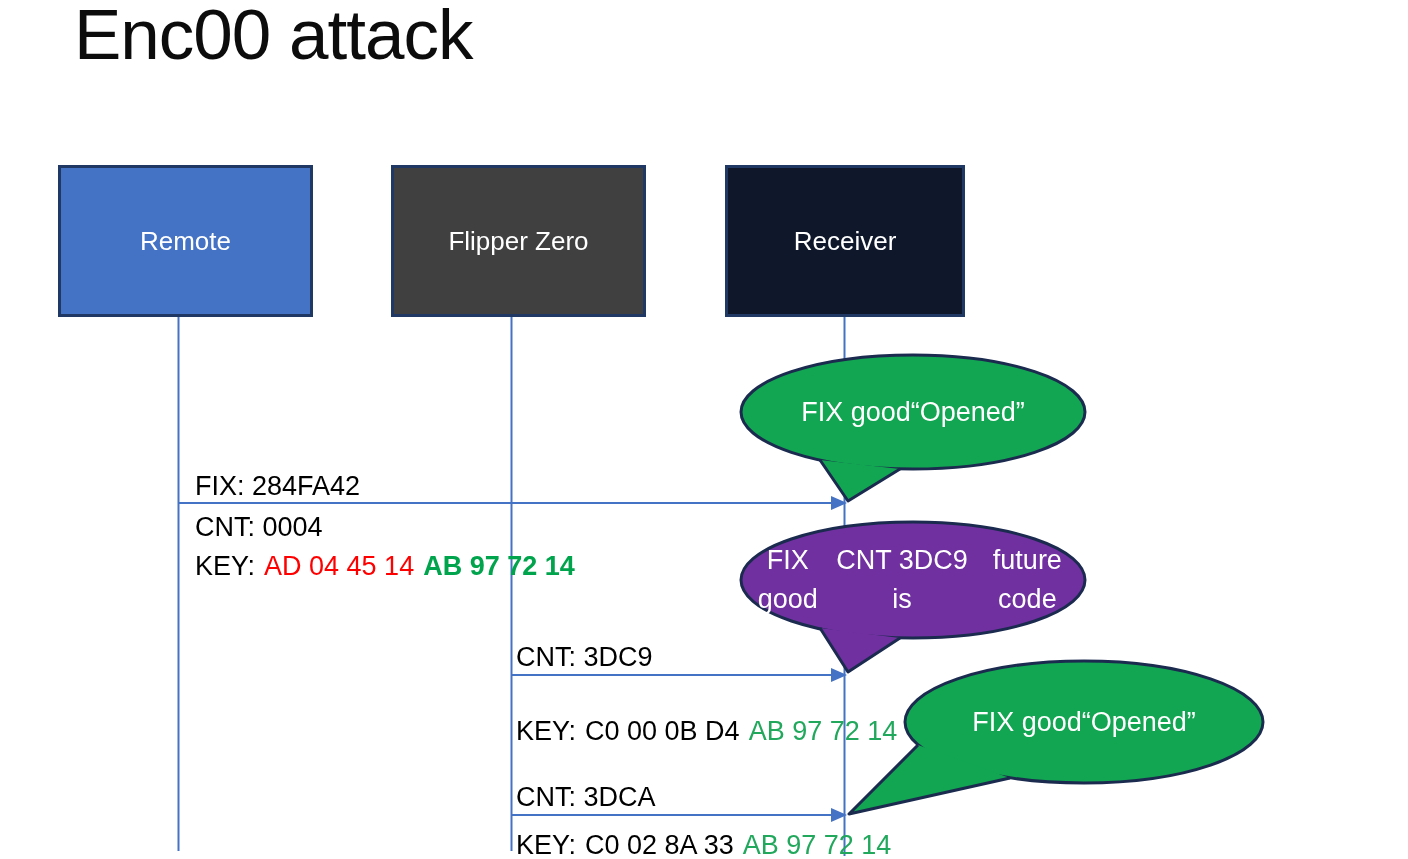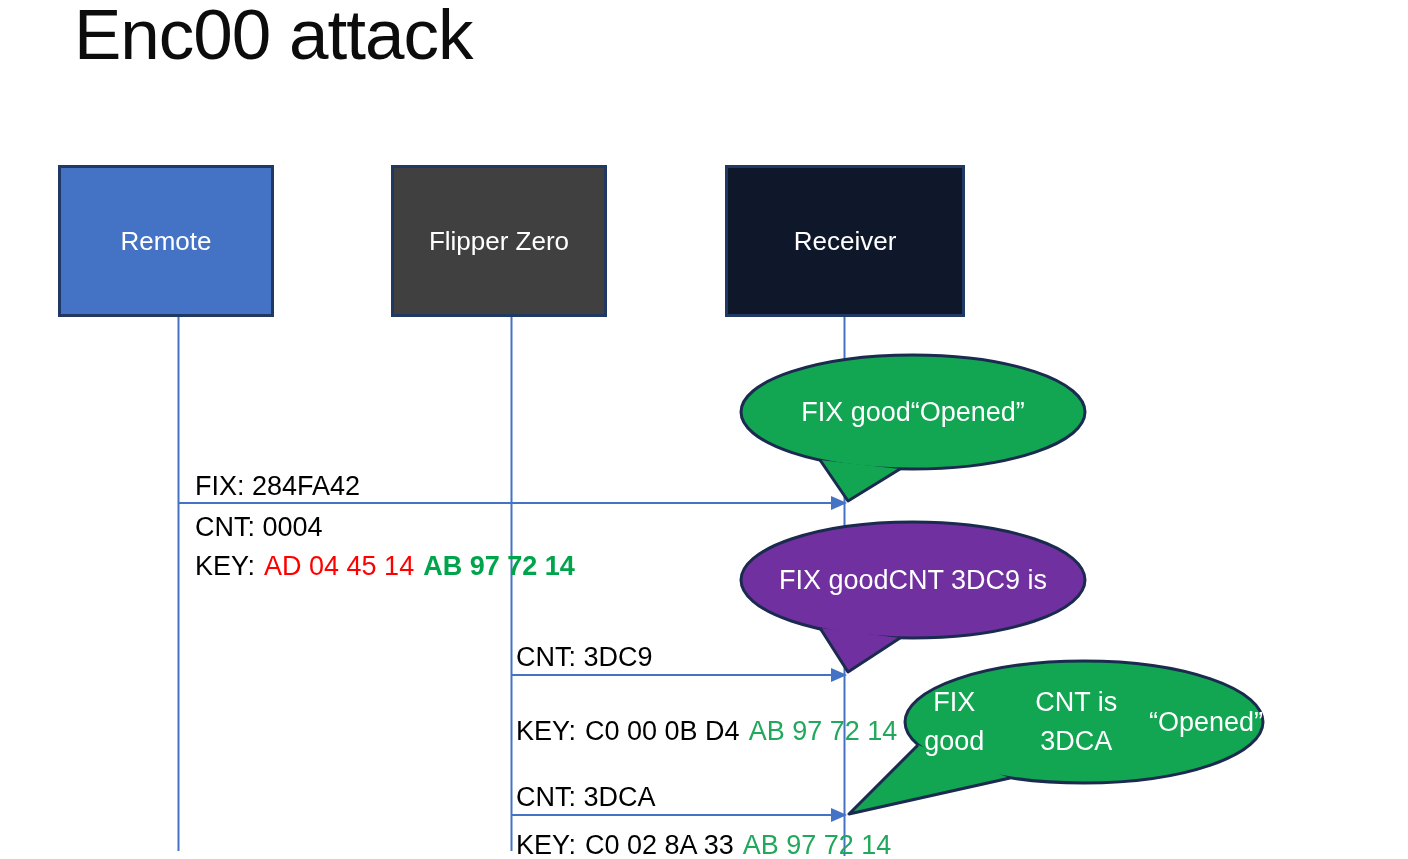--- a/index.html
+++ b/index.html
@@ -18,21 +18,21 @@
     font-size:71px;
     font-weight:300;
     letter-spacing:-1px;
     color:#0c0c0c;
     white-space:nowrap;
     z-index:3;
   }
 
   
   .actor-box{
-    top:165px;height:152px;width:216px;
+    top:165px;height:152px;width:255px;
     border:3px solid #1F3864;
     box-sizing:border-box;
     display:flex;align-items:center;justify-content:center;
     color:#ffffff;font-size:26px;
     z-index:2;
   }
   #box-remote{left:58px;background:#4472C4;}
   #box-flipper{left:391px;background:#404040;}
   #box-receiver{left:725px;background:#0f172a;width:240px;}
 
@@ -128,18 +128,18 @@
   <span class="seg">KEY:</span><span class="seg">C0 02 8A 33</span><span class="seg seg-green">AB 97 72 14</span>
 </div>
 
 <div class="abs callout-text" id="callout-text-1">
   <div>FIX good</div>
   <div>“Opened”</div>
 </div>
 <div class="abs callout-text" id="callout-text-2">
   <div>FIX good</div>
   <div>CNT 3DC9 is</div>
+  <div>future code</div>
 </div>
 <div class="abs callout-text" id="callout-text-3">
   <div>FIX good</div>
-  <div>CNT is 3DCA</div>
   <div>“Opened”</div>
 </div>
 
 </body></html>

